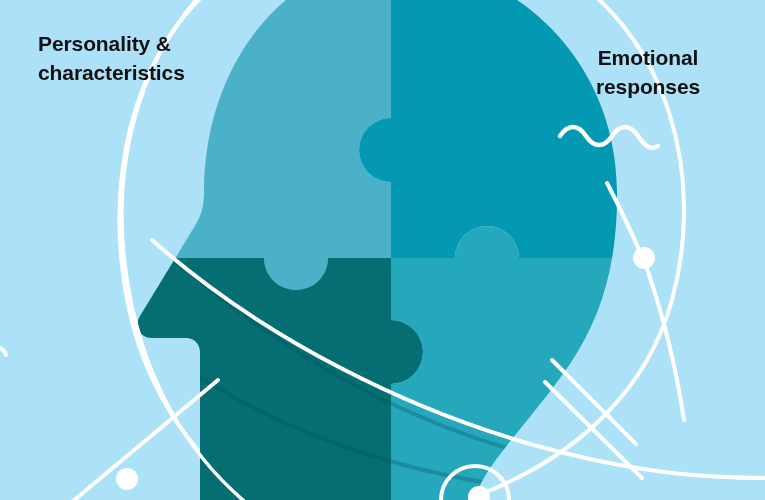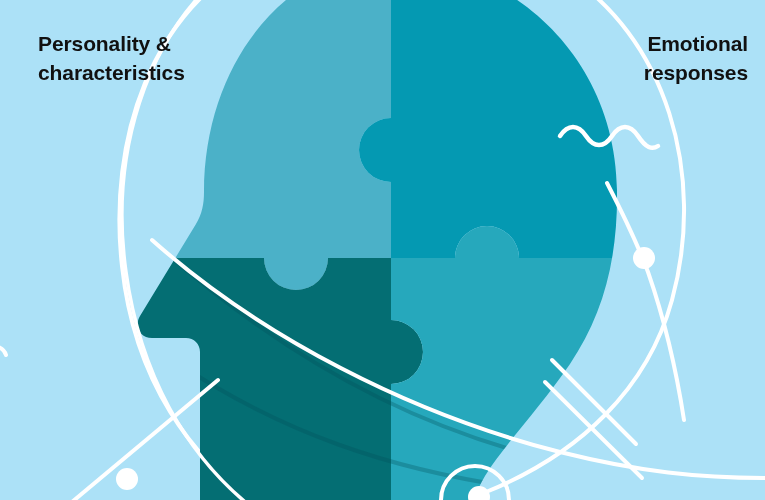--- a/index.html
+++ b/index.html
@@ -33,23 +33,23 @@
     pointer-events: none;
   }
   #label-left {
     left: 38px;
     top: 30px;
     width: 210px;
     text-align: left;
   }
   #label-right {
     left: 548px;
-    top: 30px;
+    top: 44px;
     width: 200px;
-    text-align: right;
+    text-align: center;
   }
 </style>
 </head>
 <body>
 
 <div id="stage">
 
   <svg id="artboard" viewBox="0 0 765 500" xmlns="http://www.w3.org/2000/svg">
 
     <defs>

